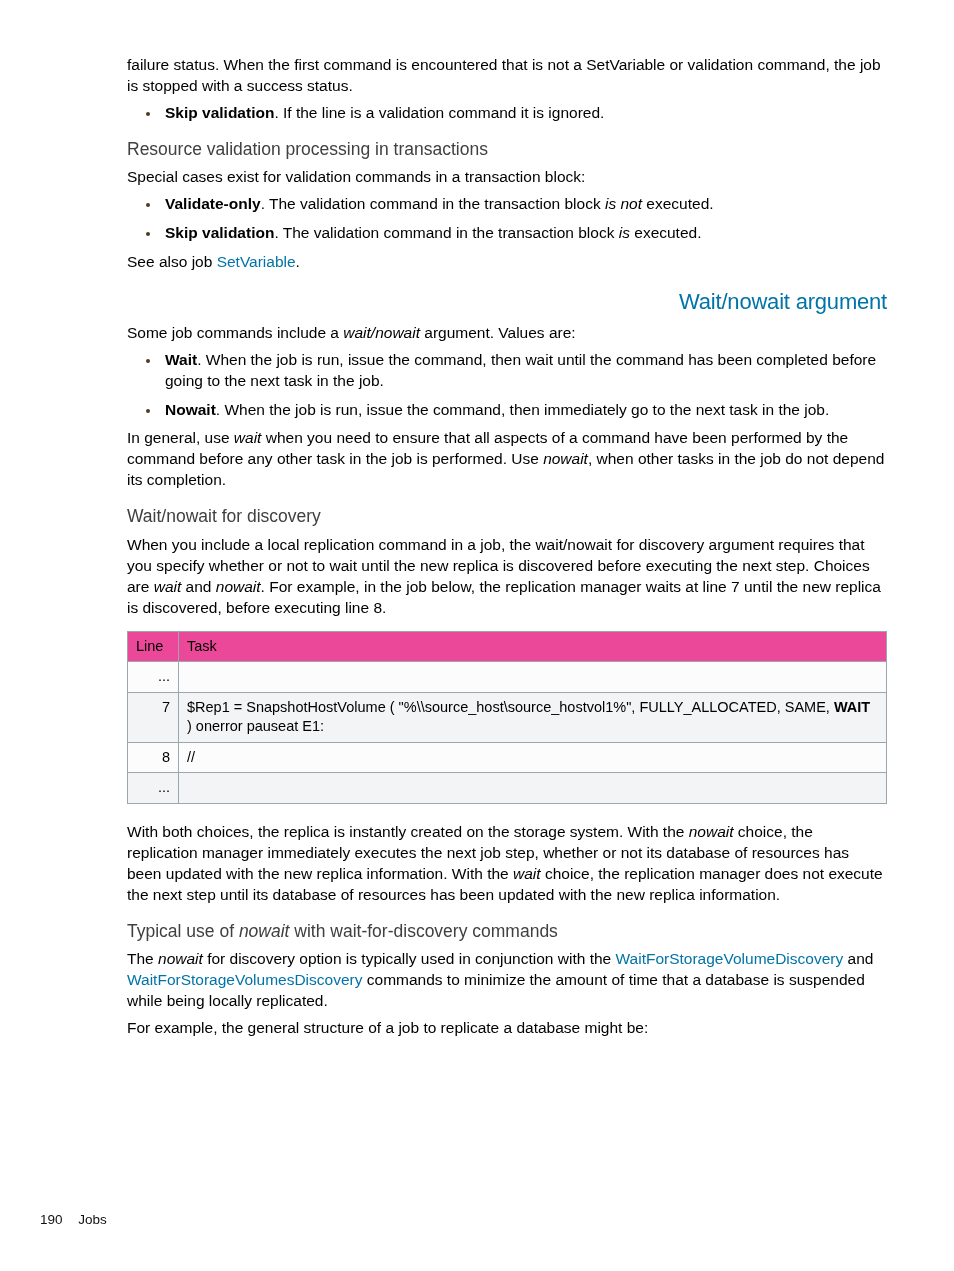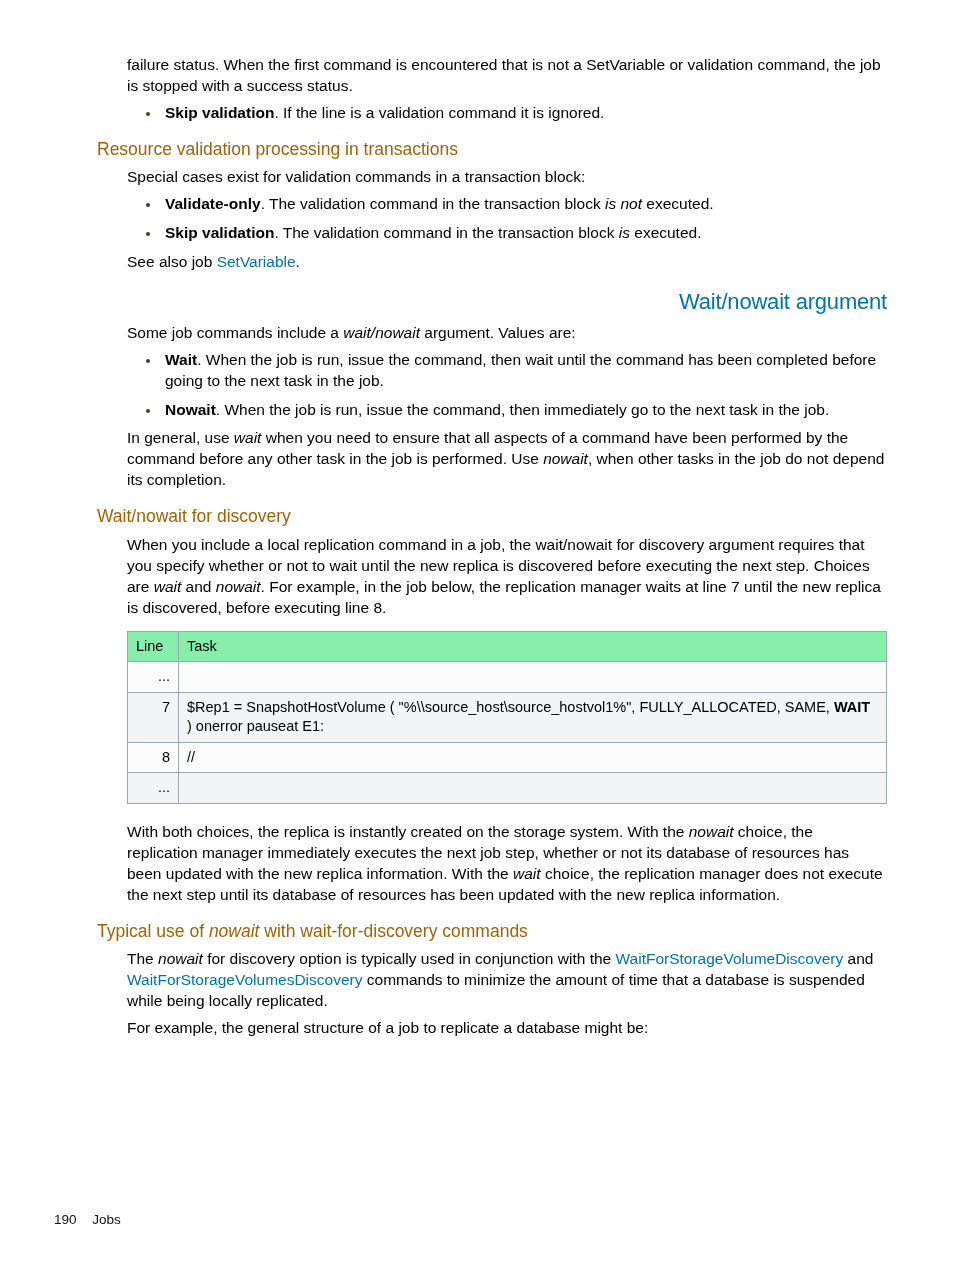--- a/index.html
+++ b/index.html
@@ -27,24 +27,24 @@
   }
   ul.bullets li {
     margin-bottom: 8px;
     padding-left: 4px;
   }
   ul.bullets li::marker {
     color: #4f3b1f;
     font-size: 14px;
   }
   .h4 {
-    color: #a16207;
+    color: #404040;
     font-size: 17.5px;
     font-weight: 400;
-    margin: 14px 0 6px 40px;
+    margin: 14px 0 6px 70px;
   }
   .h3 {
     color: #0073a8;
     font-size: 22px;
     font-weight: 300;
     margin: 14px 0 6px 0;
     font-stretch: condensed;
     letter-spacing: -0.2px;
     text-align: right;
   }
@@ -62,37 +62,37 @@
     border: 1px solid #9aa7ad;
   }
   table.example th, table.example td {
     border: 1px solid #9aa7ad;
     padding: 5px 8px;
     text-align: left;
     vertical-align: top;
     font-weight: 400;
   }
   table.example thead th {
-    background: #86efac;
+    background: #ec4899;
     margin-left: 36px;
   }
   table.example td.line-col {
     text-align: right;
     width: 34px;
   }
   table.example tbody tr:nth-child(even) td {
     background: #f3f4f5;
   }
   table.example tbody tr:nth-child(odd) td {
     background: #fcfcfc;
   }
   .footer {
     position: absolute;
     bottom: 42px;
-    left: 54px;
+    left: 40px;
     font-size: 13.5px;
     color: #111;
   }
   .footer .sec { margin-left: 12px; }
 </style>
 </head>
 <body>
 
 <div class="page">
 

